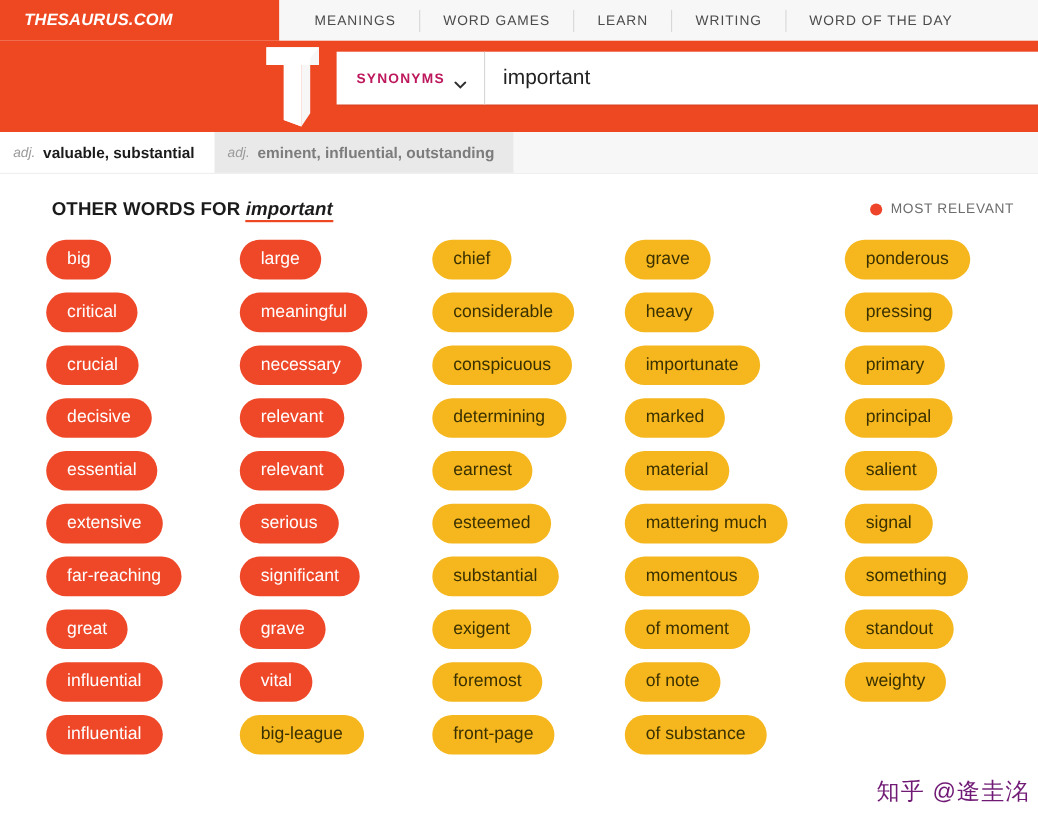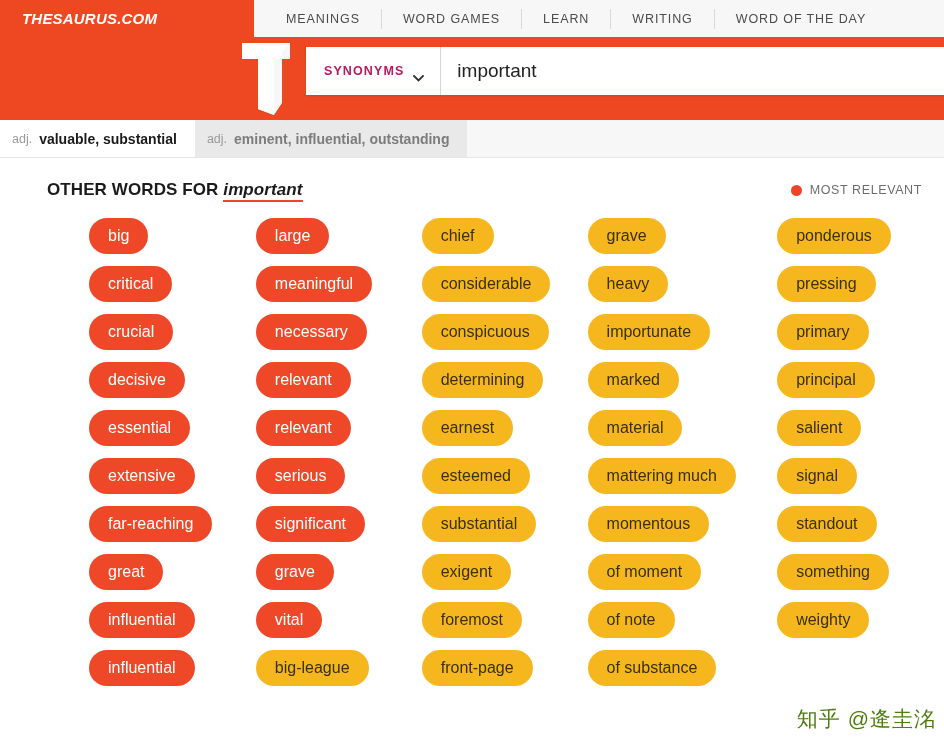--- a/index.html
+++ b/index.html
@@ -118,20 +118,21 @@
     align-items: center;
     gap: 7px;
     padding: 0 18px 0 12px;
     cursor: pointer;
     white-space: nowrap;
   }
   .tab.active { background: #ffffff; }
   .tab.inactive { background: #e9e9e9; }
   .tab .pos {
     font-size: 12.5px;
+    font-style: italic;
     color: #9a9a9a;
   }
   .tab .words { font-size: 14px; font-weight: bold; }
   .tab.active .words { color: #1b1b1b; }
   .tab.inactive .words { color: #7c7c7c; }
   .tabsfill { flex: 1; background: #f7f7f7; }
 
   
   .panel {
     position: relative;
@@ -170,21 +171,20 @@
   .legend-label {
     font-size: 12.5px;
     color: #6d6d6d;
     letter-spacing: 0.6px;
   }
 
   .columns {
     display: flex;
     padding: 18px 0 0 42px;
     gap: 0;
-    margin-left: 47px;
   }
   .col { display: flex; flex-direction: column; }
   .col-0 { width: 176px; }
   .col-1 { width: 175px; }
   .col-2 { width: 175px; }
   .col-3 { width: 200px; }
   .col-4 { width: 176px; }
 
   .chip {
     display: inline-flex;
@@ -207,21 +207,21 @@
   .chip.yellow {
     background: #f5b71d;
     color: #3a3000;
   }
 
   .watermark {
     position: absolute;
     right: 8px;
     bottom: 8px;
     font-size: 21px;
-    color: #4d7c0f;
+    color: #701a75;
     letter-spacing: 1px;
     user-select: none;
     white-space: nowrap;
   }
 </style>
 </head>
 <body>
 
 <div class="topbar">
   <div class="brand">THESAURUS.COM</div>
@@ -329,20 +329,20 @@
         <div class="chip yellow">of note</div>
         <div class="chip yellow">of substance</div>
       </div>
       <div class="col col-4">
         <div class="chip yellow">ponderous</div>
         <div class="chip yellow">pressing</div>
         <div class="chip yellow">primary</div>
         <div class="chip yellow">principal</div>
         <div class="chip yellow">salient</div>
         <div class="chip yellow">signal</div>
+        <div class="chip yellow">something</div>
         <div class="chip yellow">standout</div>
-        <div class="chip yellow">something</div>
         <div class="chip yellow">weighty</div>
       </div>
     </div>
 
   <div class="watermark">知乎 @逄圭洺</div>
 </div>
 
 </body></html>

